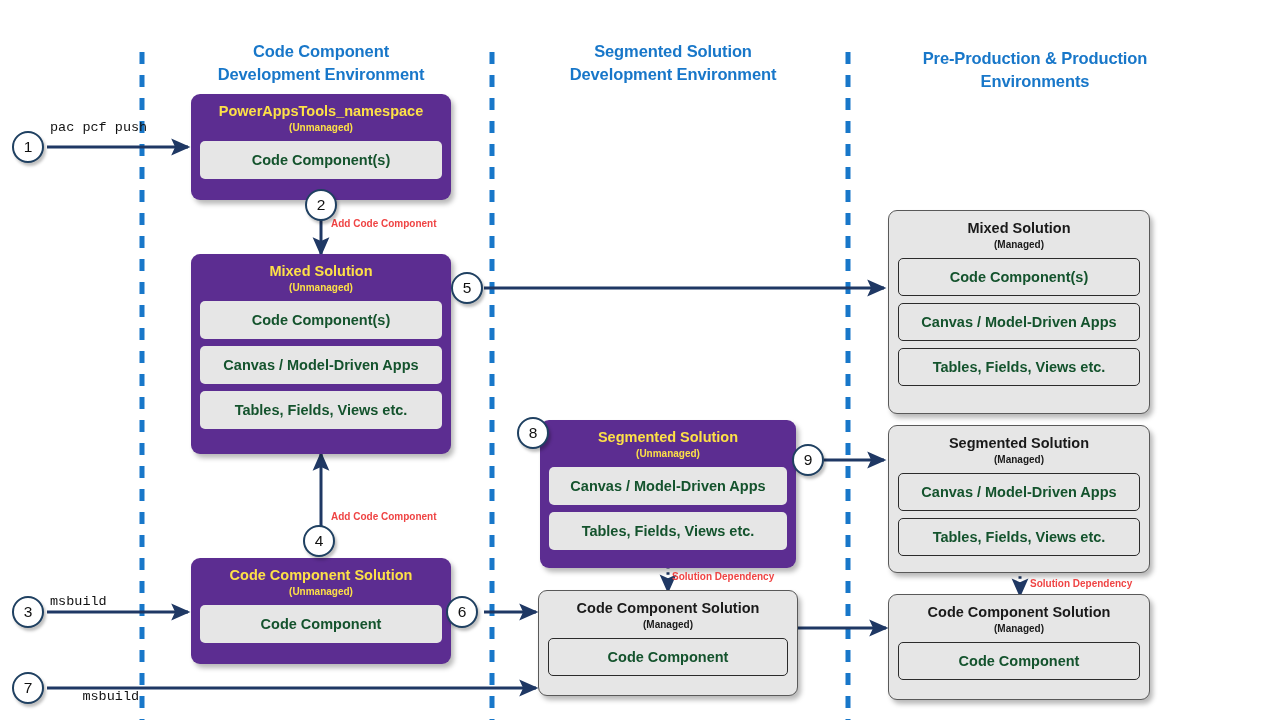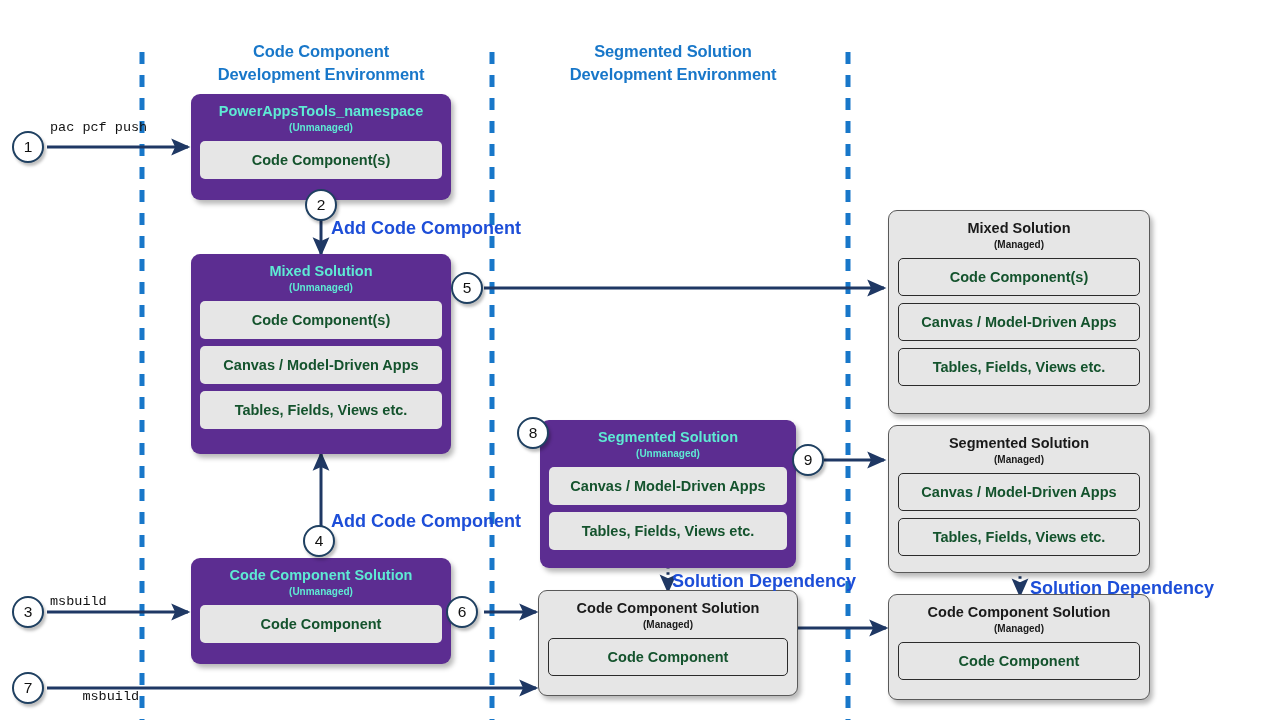--- a/index.html
+++ b/index.html
@@ -57,21 +57,21 @@
     background: #e6e6e6;
     border: 1.3px solid #595959;
   }
   .sol-title {
     text-align: center;
     font-size: 14.5px;
     font-weight: bold;
     line-height: 1.3;
     padding-top: 8px;
   }
-  .solution.purple .sol-title { color: #5eead4; }
+  .solution.purple .sol-title { color: #fde047; }
   .solution.grey .sol-title { color: #1a1a1a; }
   .sol-sub {
     display: block;
     font-size: 10px;
     font-weight: bold;
   }
 
   .sol-item {
     margin: 7px 9px 0 9px;
     height: 38px;
@@ -118,23 +118,23 @@
     position: absolute;
     font-family: "Liberation Mono", "DejaVu Sans Mono", monospace;
     font-size: 13.5px;
     color: #111111;
     white-space: pre;
     line-height: 1.45;
     z-index: 5;
   }
   .edge-label {
     position: absolute;
-    font-size: 18px;
-    font-weight: bold;
-    color: #1d4ed8;
+    font-size: 10px;
+    font-weight: bold;
+    color: #ef4444;
     white-space: nowrap;
     z-index: 5;
   }
 </style>
 </head>
 <body>
 
 <div id="diagram-canvas">
 
   <svg id="connectors" viewBox="0 0 1280 720" width="1280" height="720" xmlns="http://www.w3.org/2000/svg">
@@ -201,20 +201,24 @@
   <div class="env-title" style="left:181px; top:40px; width:280px;">
     <div>Code Component</div>
     <div>Development Environment</div>
   </div>
 
   <div class="env-title" style="left:533px; top:40px; width:280px;">
     <div>Segmented Solution</div>
     <div>Development Environment</div>
   </div>
 
+  <div class="env-title" style="left:890px; top:47px; width:290px;">
+    <div>Pre-Production &amp; Production</div>
+    <div>Environments</div>
+  </div>
 
   <div class="solution purple" style="left:191px; top:94px; width:260px; height:106px;">
     <div class="sol-title">
       <span>PowerAppsTools_namespace</span>
       <span class="sol-sub">(Unmanaged)</span>
     </div>
     <div class="sol-item">Code Component(s)</div>
   </div>
 
   <div class="solution purple" style="left:191px; top:254px; width:260px; height:200px;">

